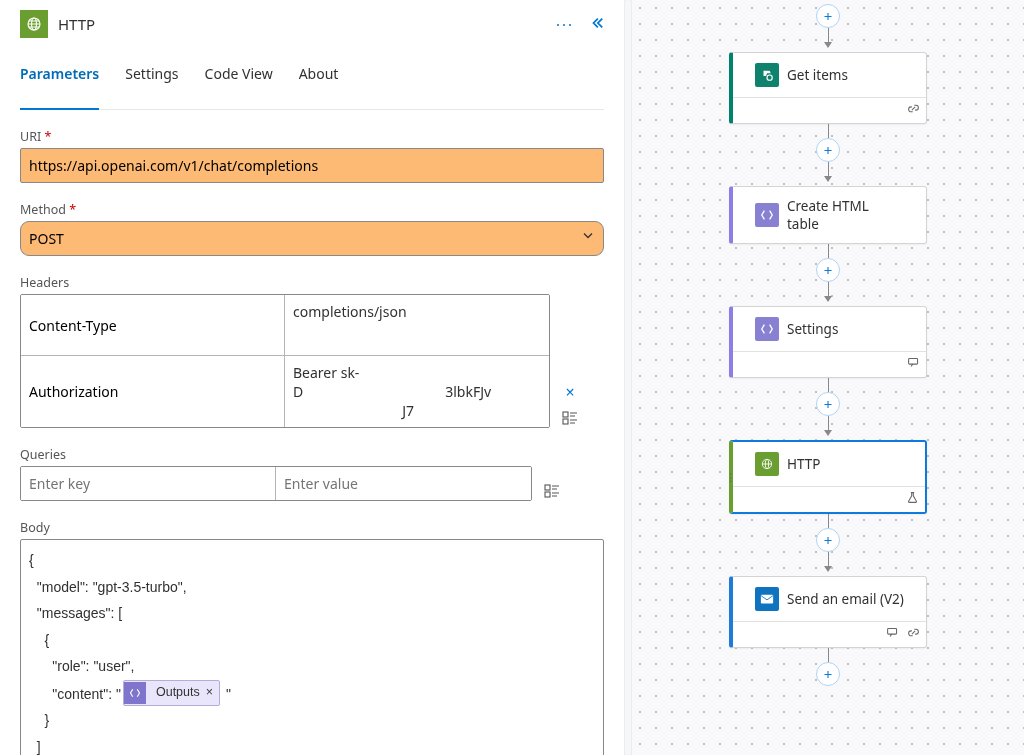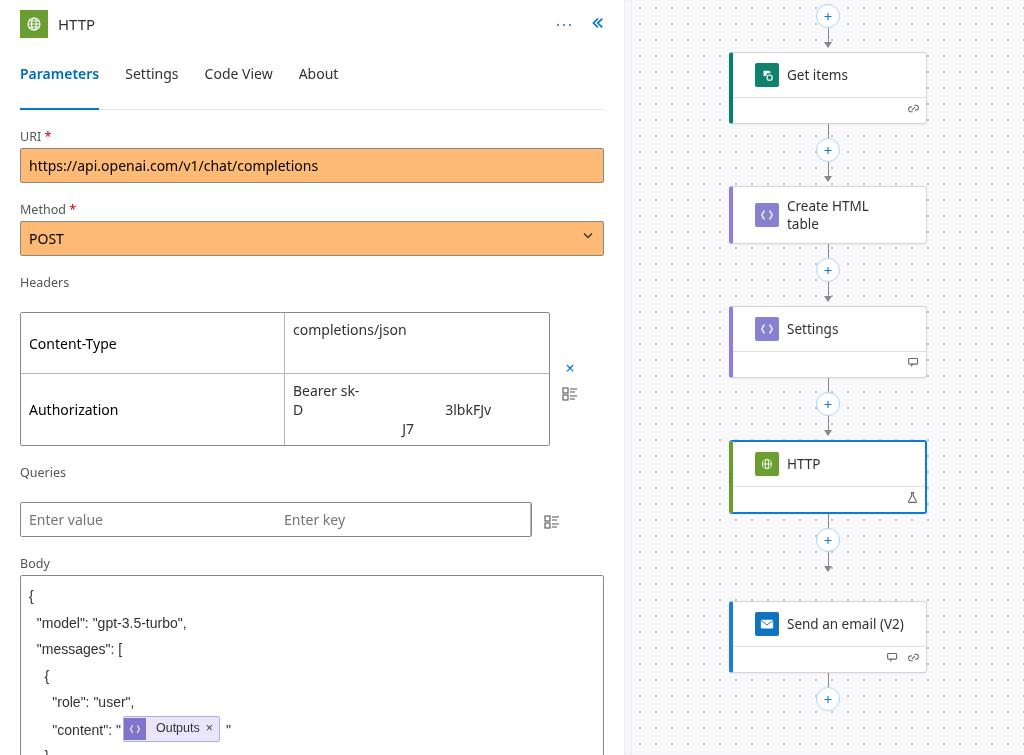--- a/index.html
+++ b/index.html
@@ -67,31 +67,31 @@
     font-size: 14px;
     padding: 7px 8px;
     margin-top: 3px;
     outline: none;
     background: #fdba74;
   }
   .select-wrap {
     position: relative;
   }
   .select-field {
-    appearance: none; -webkit-appearance: none;
+    appearance: none; border-radius: 9px; -webkit-appearance: none;
   }
   .chev {
     position: absolute;
     right: 10px; top: 50%; transform: translateY(-50%);
     pointer-events: none;
     font-size: 12px;
   }
   .headers-block {
-    display: flex; align-items: center; gap: 10px;
-    margin-top: 21px;
+    display: flex; align-items: flex-end; gap: 10px;
+    margin-top: 3px;
   }
   .kv-table {
     border: 1px solid #8a8886;
     border-radius: 2px;
     overflow: hidden;
     width: 530px;
   }
   .kv-row {
     display: flex;
     border-top: 1px solid #b5b5b5;
@@ -222,21 +222,21 @@
     display:flex; justify-content:flex-end;
     gap:8px;
     padding: 4px 6px;
     font-size: 12px;
     color:#666;
   }
   .c-getitems  { border-left-color: #02826c; }
   .c-createtbl { border-left-color: #8b7ee4; }
   .c-compose   { border-left-color: #8b7ee4; }
   .c-http      { border-left-color: #6a9e30; }
-  .c-email     { border-left-color: #1e7cd8; margin-top: 25px; }
+  .c-email     { border-left-color: #1e7cd8; }
   .add-plus {
     width: 24px; height: 24px;
     border: 1px solid #b0d4f1;
     border-radius: 50%;
     background: #fff;
     display:flex; align-items:center; justify-content:center;
     color:#0e7adb;
     font-size:15px; line-height: 1;
     cursor:pointer;
     margin: 4px 0;
@@ -328,22 +328,22 @@
             <path d="M8 3h7M8 6h5M8 10h7M8 13h5"></path>
           </svg>
         </span>
       </div>
     </div>
 
     <div class="label">Queries</div>
     <div class="headers-block queries-block">
       <div class="kv-table">
         <div class="kv-row">
+          <input class="kv-cell left placeholder" placeholder="Enter key" style="">
           <input class="kv-cell right placeholder" placeholder="Enter value" style="">
-          <input class="kv-cell left placeholder" placeholder="Enter key" style="">
         </div>
       </div>
       <div style="display:flex;flex-direction:column;gap:6px;padding-top:4px">
         <span class="side-icon">
           <svg width="16" height="16" viewBox="0 0 16 16" stroke="#555" fill="none" stroke-width="1.1">
             <rect x="1" y="2" width="5" height="5"></rect>
               <rect x="1" y="9" width="5" height="5"></rect>
             <path d="M8 3h7M8 6h5M8 10h7M8 13h5"></path>
           </svg>
         </span>

